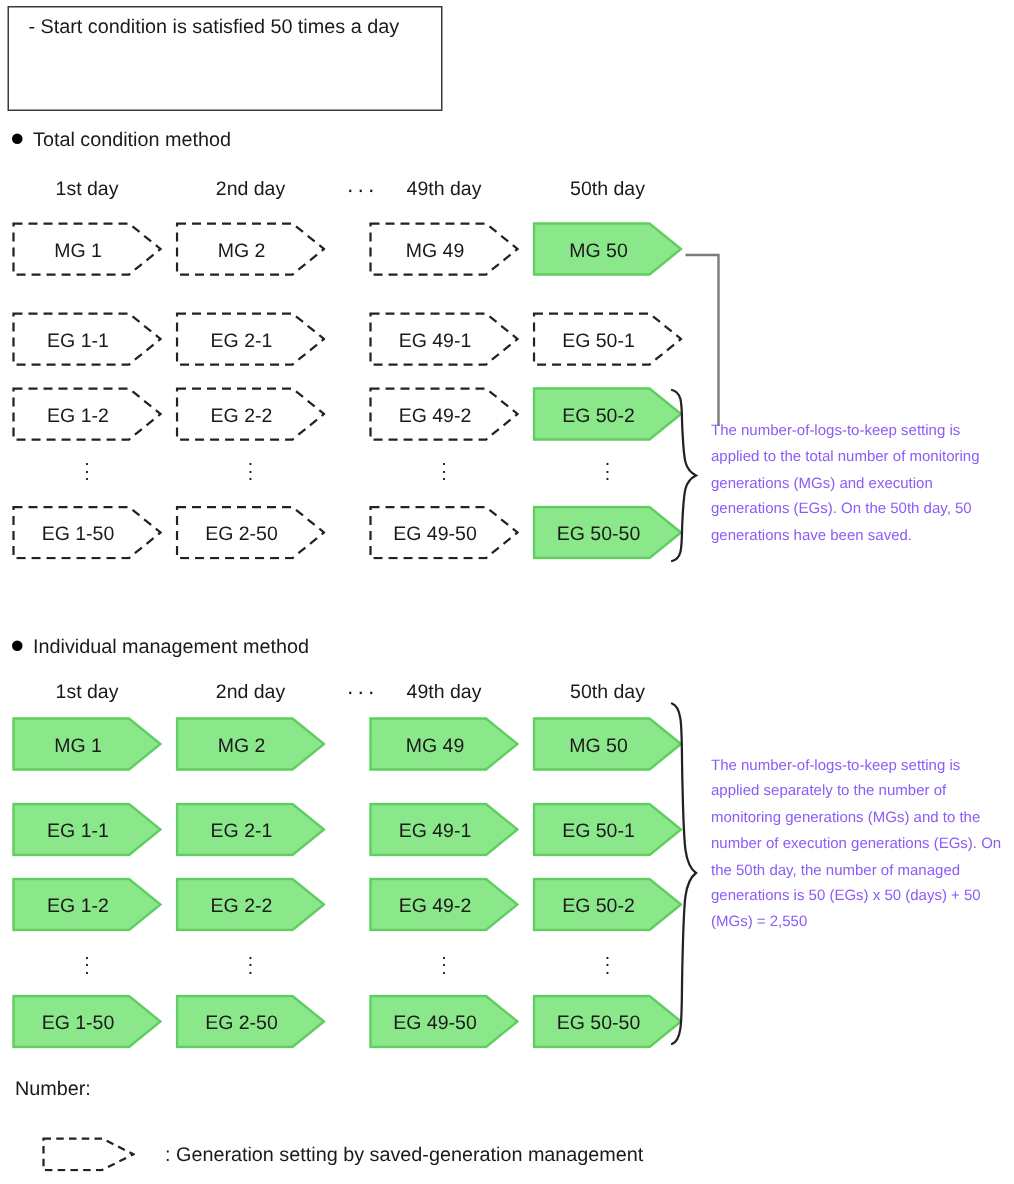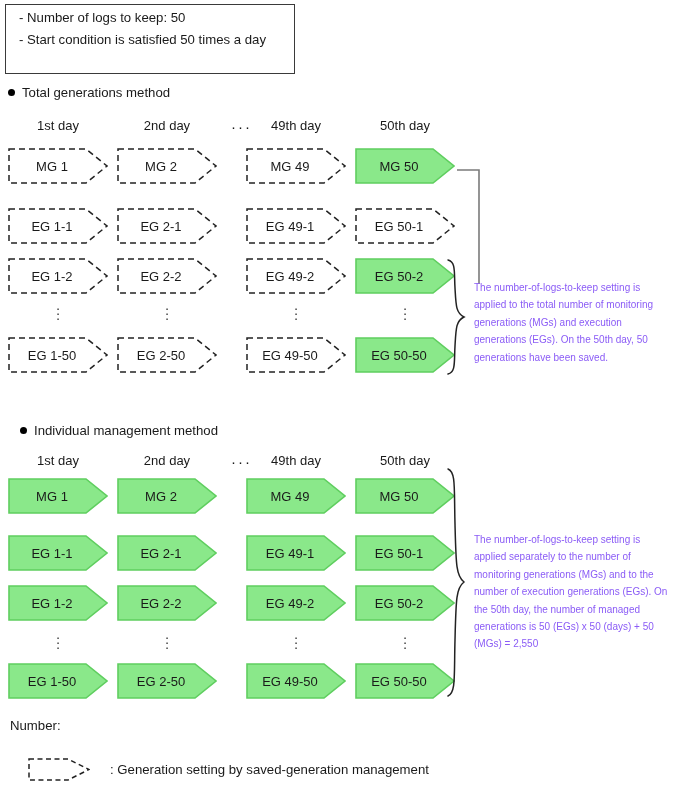--- a/index.html
+++ b/index.html
@@ -115,26 +115,25 @@
     font-size: 13.2px;
     white-space: nowrap;
     color: #1a1a1a;
   }
   .legend-chev { width: 62px; height: 23px; position: relative; }
 </style>
 </head>
 <body>
 
 <div class="abs" id="settings-box">
-  <div class="line">- Number of logs to keep: 50</div>
   <div class="line">- Start condition is satisfied 50 times a day</div>
 </div>
 
 <div class="abs section-heading" style="left:8px; top:85px;">
-  <span class="bullet"></span><span>Total generations method</span>
+  <span class="bullet"></span><span>Total condition method</span>
 </div>
 
 <div class="abs day-header" style="left:8px;  top:118px; width:100px;">1st day</div>
 <div class="abs day-header" style="left:117px; top:118px; width:100px;">2nd day</div>
 <div class="abs h-ellipsis" style="left:231px; top:118px;">···</div>
 <div class="abs day-header" style="left:246px; top:118px; width:100px;">49th day</div>
 <div class="abs day-header" style="left:355px; top:118px; width:100px;">50th day</div>
 
 <div class="abs chev" style="left: 8px; top: 148px; position: absolute;">
     <svg width="100" height="36" class="shape">
@@ -260,21 +259,21 @@
 <svg class="abs" style="left:455px; top:160px;" width="30" height="125">
   <polyline points="2,10 24,10 24,124" fill="none" stroke="#7b7b7b" stroke-width="1.6"></polyline>
 </svg>
 
 <svg class="abs" style="left:444px; top:258px;" width="22" height="118">
   <path d="M 4,2 C 12,4 10,14 11,30 C 12,48 12,55 20,59 C 12,63 12,70 11,88 C 10,104 12,114 4,116" fill="none" stroke="#222222" stroke-width="1.5" stroke-linecap="round"></path>
 </svg>
 
 <div class="abs annotation" style="left:474px; top:279px; width:196px;">The number-of-logs-to-keep setting is applied to the total number of monitoring generations (MGs) and execution generations (EGs). On the 50th day, 50 generations have been saved.</div>
 
-<div class="abs section-heading" style="left:20px; top:423px;">
+<div class="abs section-heading" style="left:8px; top:423px;">
   <span class="bullet"></span><span>Individual management method</span>
 </div>
 
 <div class="abs day-header" style="left:8px;   top:453px; width:100px;">1st day</div>
 <div class="abs day-header" style="left:117px; top:453px; width:100px;">2nd day</div>
 <div class="abs h-ellipsis" style="left:231px; top:453px;">···</div>
 <div class="abs day-header" style="left:246px; top:453px; width:100px;">49th day</div>
 <div class="abs day-header" style="left:355px; top:453px; width:100px;">50th day</div>
 
 <div class="abs chev" style="left: 8px; top: 478px; position: absolute;">
@@ -395,19 +394,19 @@
     <svg width="100" height="36" class="shape">
       <polygon points="1,1 78,1 99,18 78,35 1,35" fill="#8ae88a" stroke="#5fce5f" stroke-width="1.6"></polygon>
     </svg>
     <span class="label" style="z-index: 2;">EG 50-50</span>
   </div>
 
 <svg class="abs" style="left:444px; top:466px;" width="22" height="233">
   <path d="M 4,3 C 12,6 10,22 11,58 C 12,98 12,110 20,116 C 12,122 12,134 11,174 C 10,210 12,227 4,230" fill="none" stroke="#222222" stroke-width="1.5" stroke-linecap="round"></path>
 </svg>
 
-<div class="abs annotation" style="left:474px; top:531px; width:200px;">The number-of-logs-to-keep setting is applied separately to the number of monitoring generations (MGs) and to the number of execution generations (EGs). On the 50th day, the number of managed generations is 50 (EGs) x 50 (days) + 50 (MGs) = 2,550</div>
+<div class="abs annotation" style="left:474px; top:502px; width:200px;">The number-of-logs-to-keep setting is applied separately to the number of monitoring generations (MGs) and to the number of execution generations (EGs). On the 50th day, the number of managed generations is 50 (EGs) x 50 (days) + 50 (MGs) = 2,550</div>
 
 <div class="abs" id="legend-title" style="left:10px; top:718px;">Number:</div>
 <div class="abs legend-chev" style="left:28px; top:758px;"><svg width="62" height="23" class="shape">
       <polygon points="1,1 40,1 61,11.5 40,22 1,22" fill="#ffffff" stroke="#222222" stroke-width="1.5" stroke-dasharray="5,3.5"></polygon>
     </svg></div>
 <div class="abs" id="legend-text" style="left:110px; top:762px;">: Generation setting by saved-generation management</div>
 
 </body></html>

